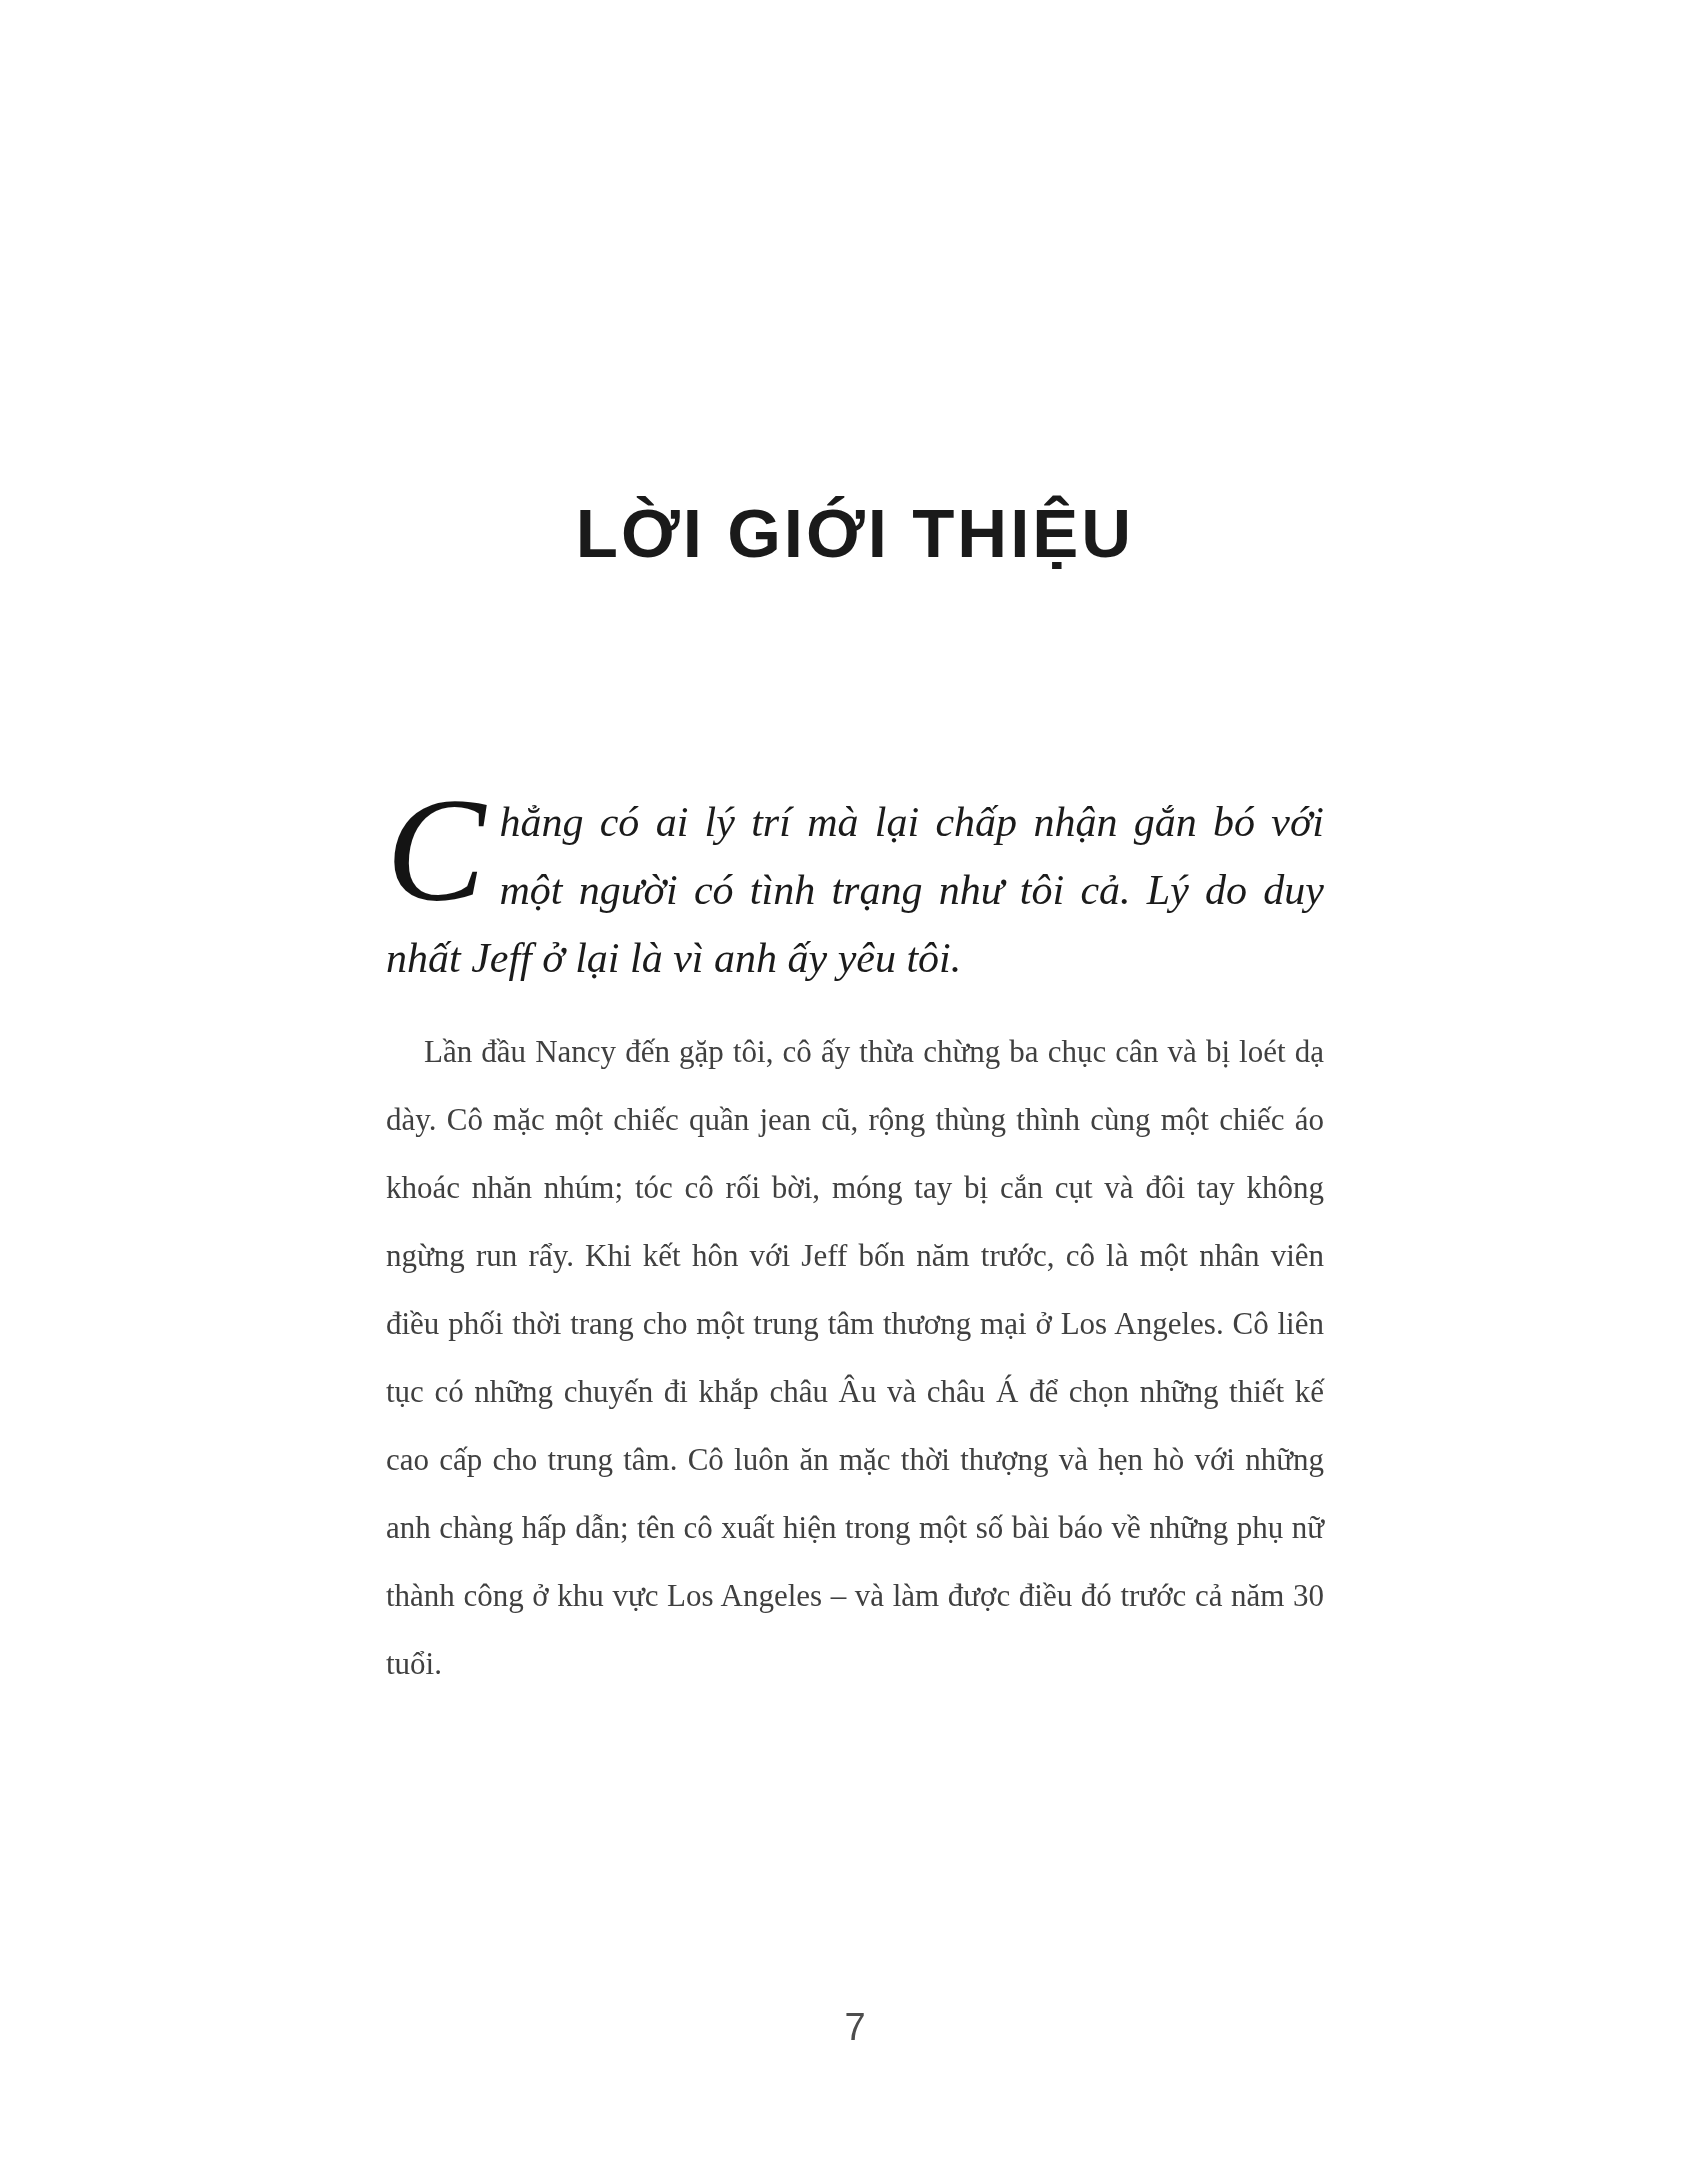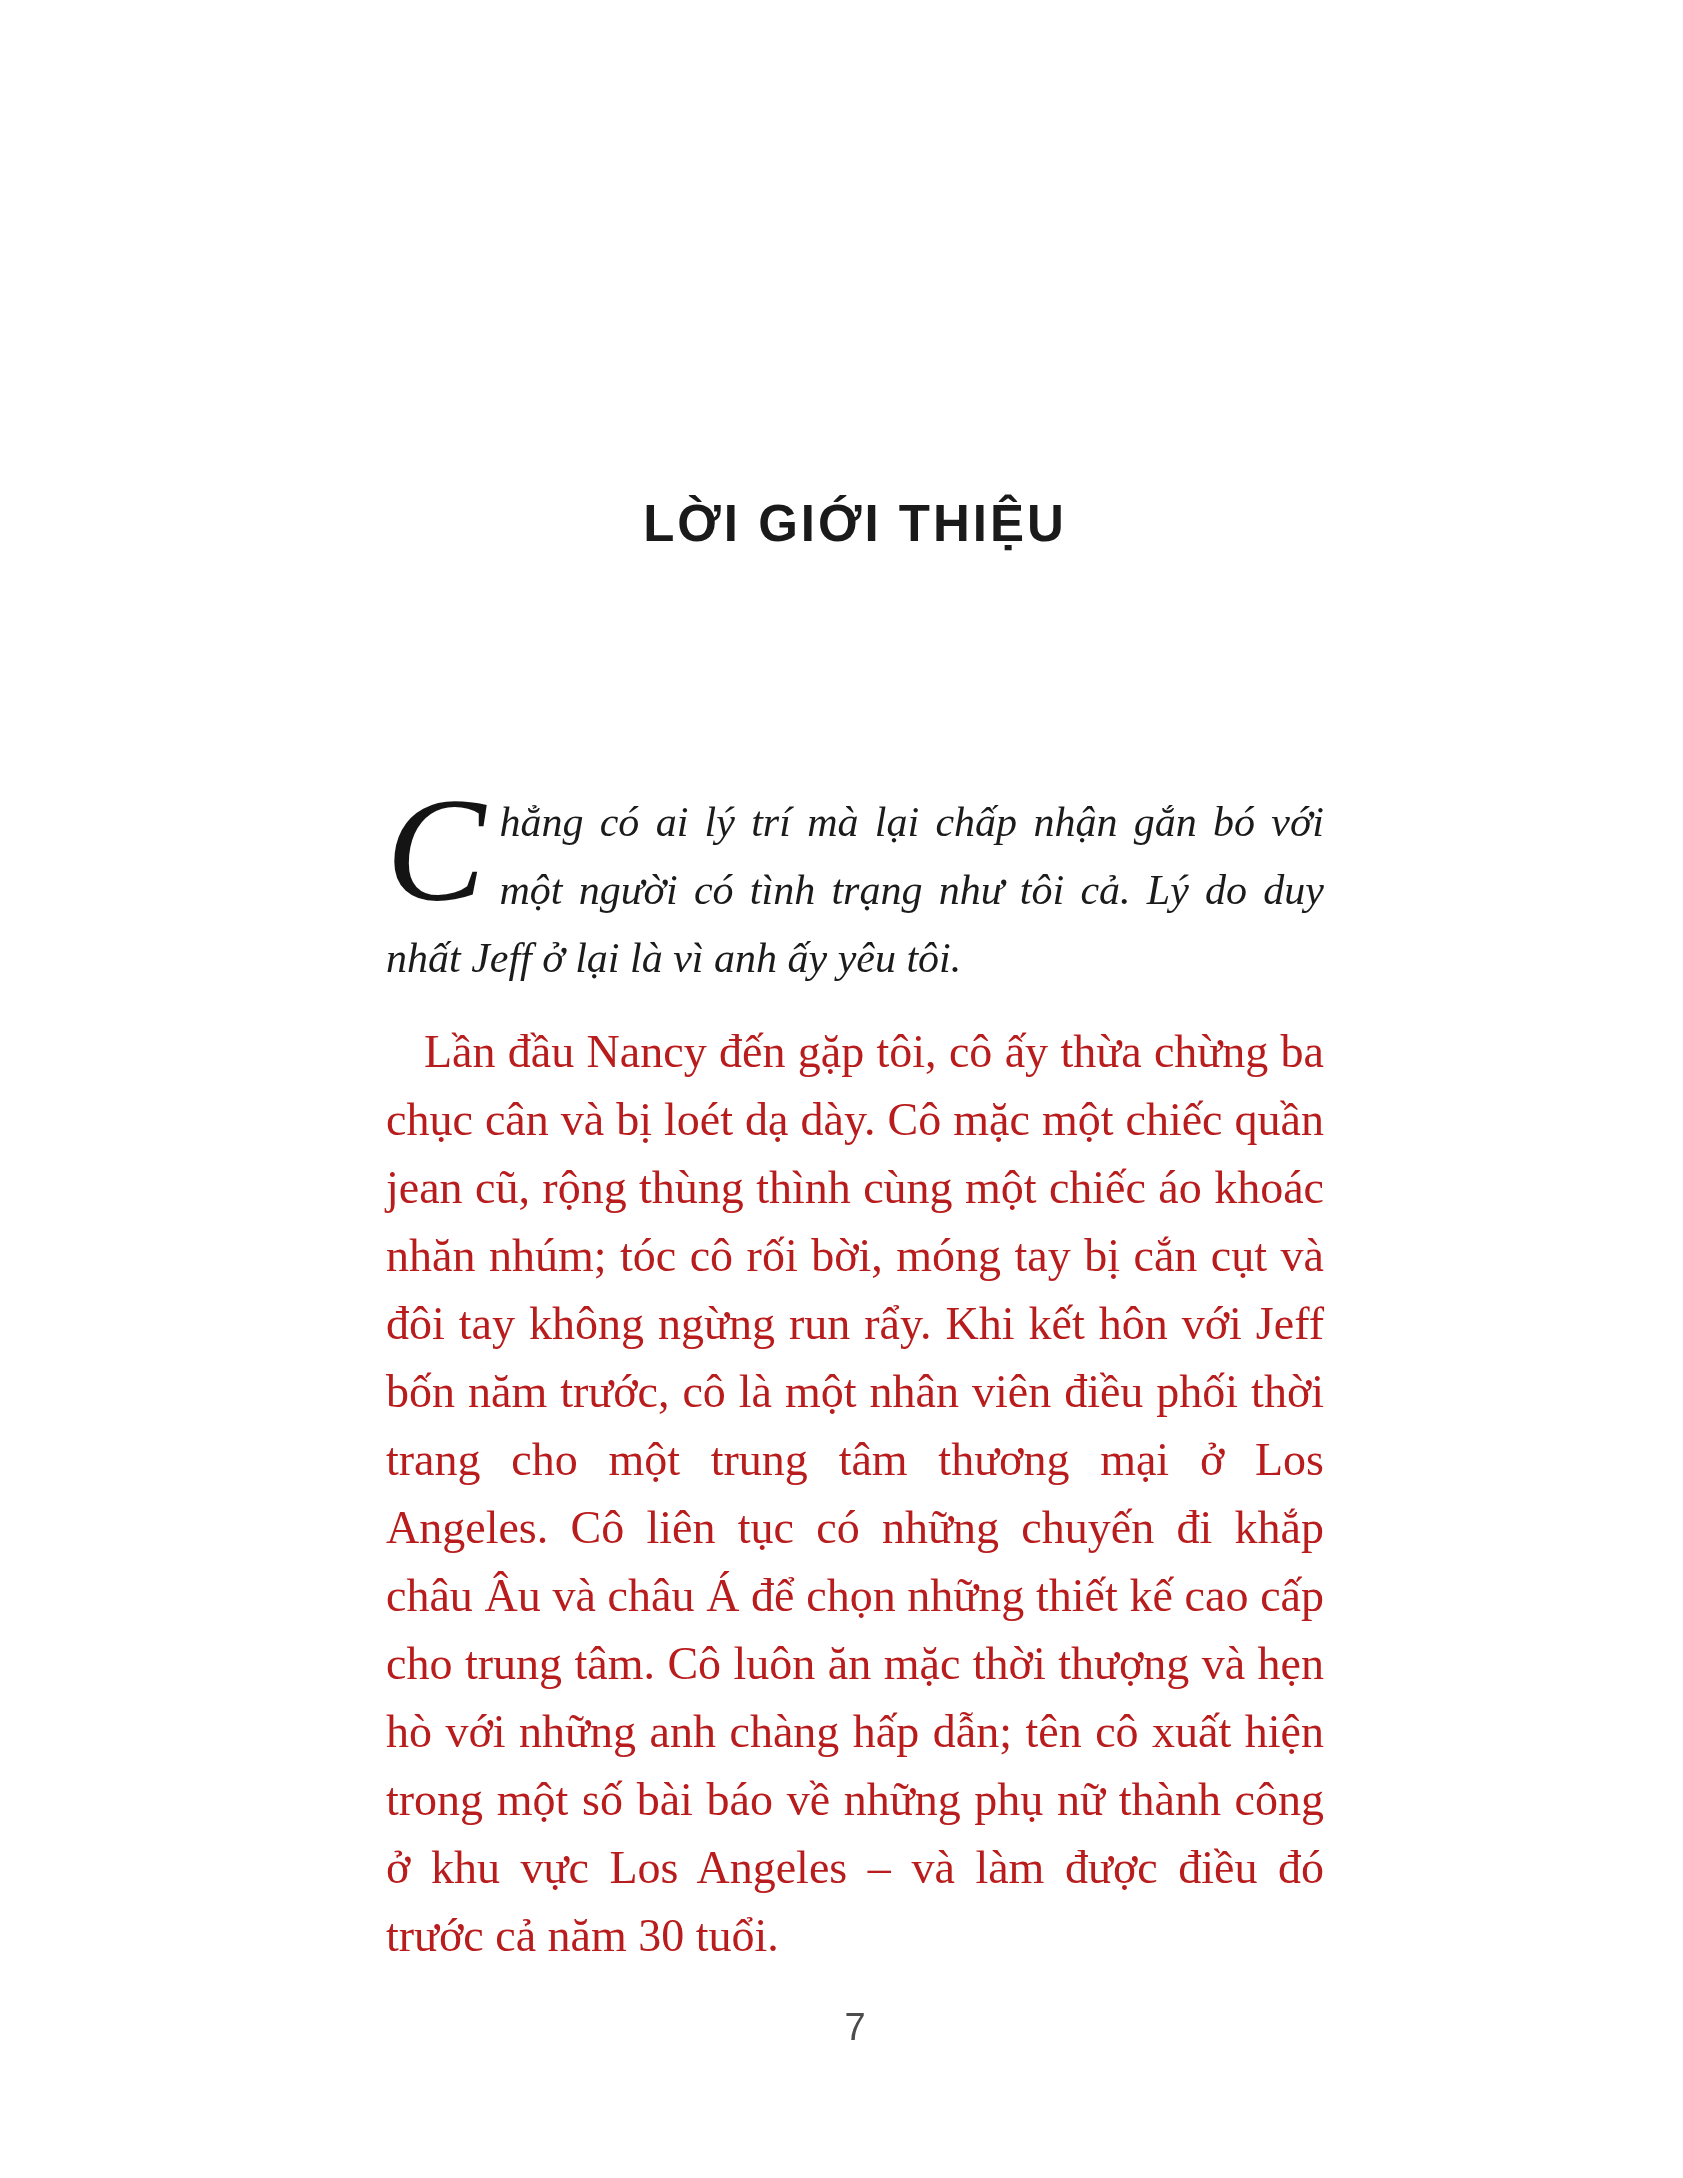--- a/index.html
+++ b/index.html
@@ -29,21 +29,21 @@
   }
   .chapter-title {
     position: absolute;
     top: 493px;
     left: 386px;
     width: 938px;
     margin: 0;
     text-align: center;
     font-family: "Liberation Sans", sans-serif;
     font-weight: bold;
-    font-size: 51px;
+    font-size: 69px;
     letter-spacing: 3px;
     color: #1a1a1a;
     line-height: 1.2;
   }
   .quote {
     position: absolute;
     top: 788px;
     left: 386px;
     width: 938px;
     font-family: "Liberation Serif", serif;
@@ -62,23 +62,23 @@
     padding: 8px 14px 0 0;
     color: #141414;
   }
   .body-para {
     position: absolute;
     top: 1018px;
     left: 386px;
     width: 938px;
     margin: 0;
     font-family: "Liberation Serif", serif;
-    font-size: 46px;
+    font-size: 31px;
     line-height: 68px;
-    color: #b91c1c;
+    color: #404040;
     text-align: justify;
     text-indent: 38px;
   }
   .folio {
     position: absolute;
     top: 2006px;
     left: 386px;
     width: 938px;
     text-align: center;
     font-family: "Liberation Sans", sans-serif;

